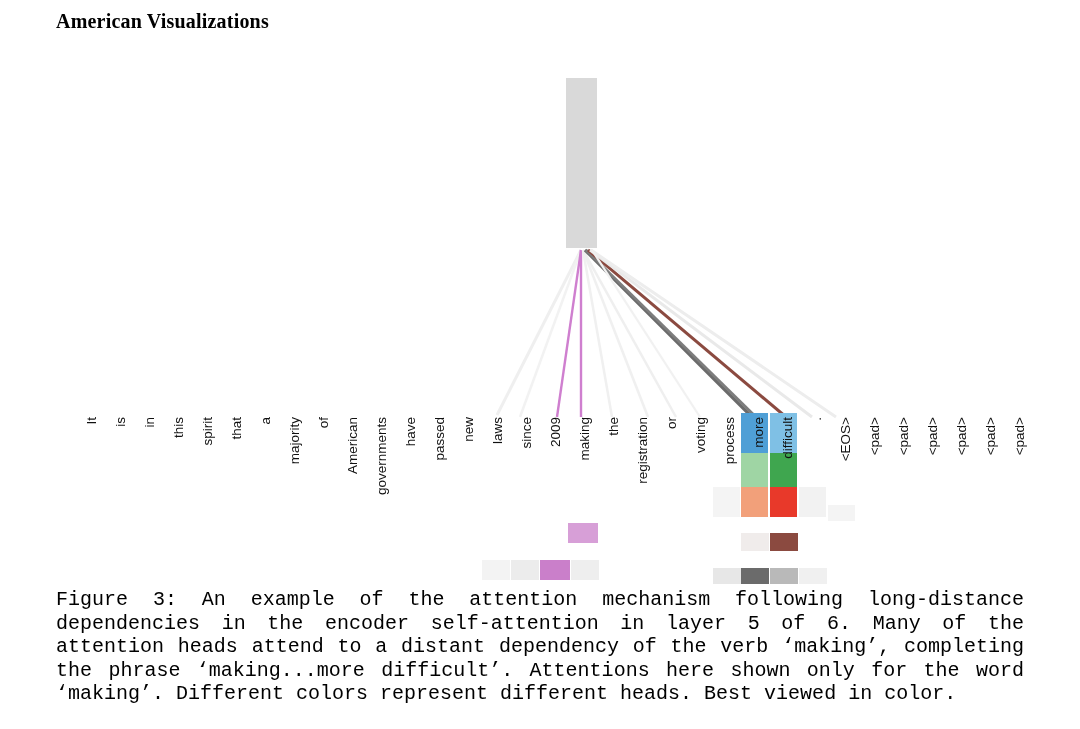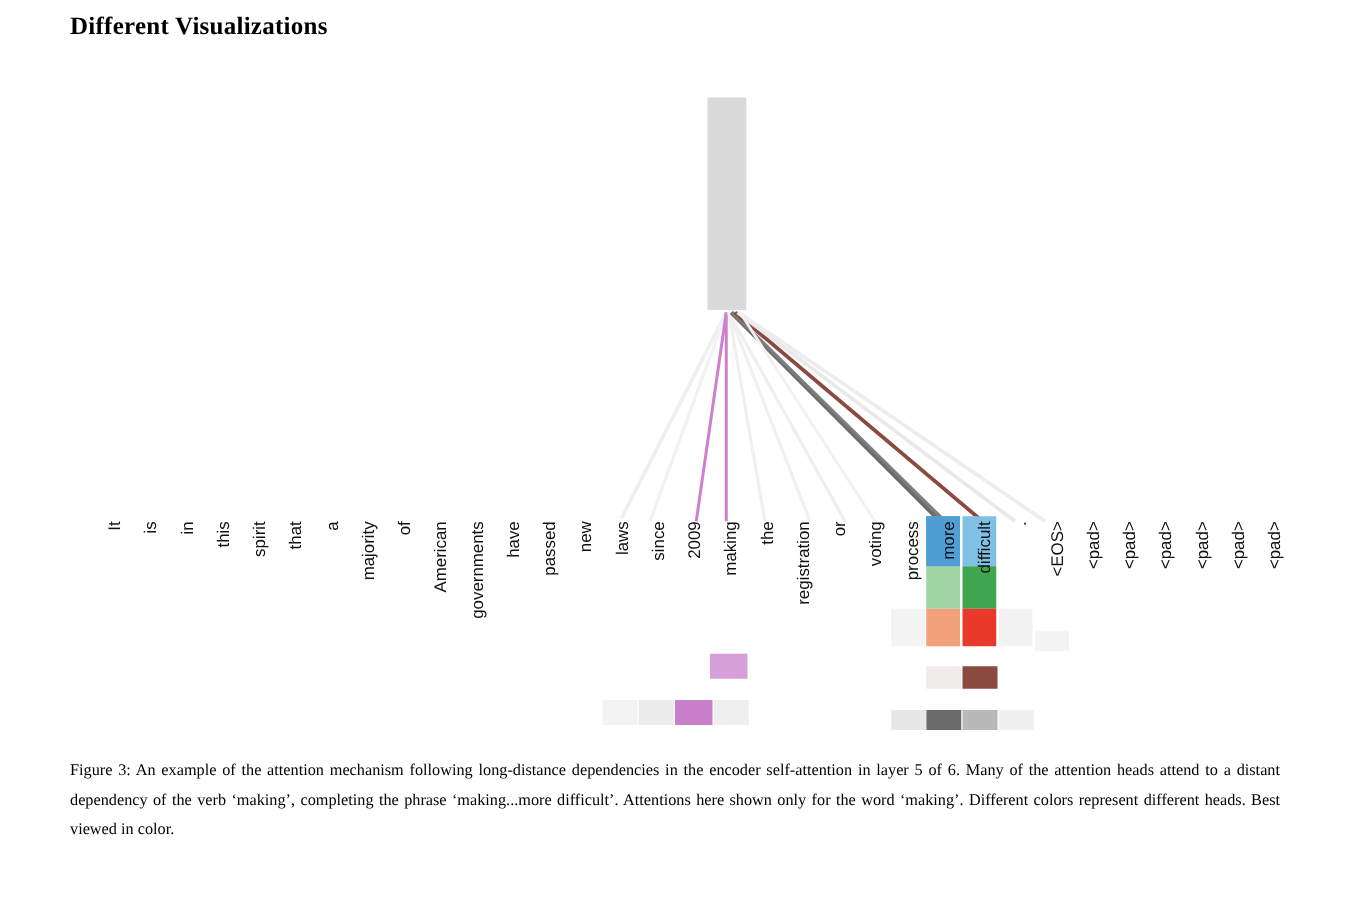--- a/index.html
+++ b/index.html
@@ -56,45 +56,44 @@
     color: #111111;
   }
   .cellbox {
     position: absolute;
   }
   #caption {
     position: absolute;
     left: 56px;
     top: 588px;
     width: 968px;
-    font-family: Liberation Serif, serif;
-    font-size: 13px;
+    font-family: Liberation Mono, monospace;
+    font-size: 20px;
     line-height: 23.5px;
     text-align: justify;
-    margin-top: 16px;
   }
   svg#lines {
     position: absolute;
     left: 0;
     top: 0;
     width: 1080px;
     height: 520px;
     pointer-events: none;
   }
   .hl-top {
     position: absolute;
     background: #d9d9d9;
   }
 </style>
 </head>
 <body>
 
 <div id="page">
 
-  <div id="section-title">Different Visualizations</div>
+  <div id="section-title">American Visualizations</div>
 
   <div id="figure">
 
     <div class="hl-top" style="left:566px; top:23px; width:31px; height:170px;"></div>
 
     <svg id="lines" viewBox="0 0 1080 520">
 
       <line x1="581" y1="195" x2="497" y2="360" stroke="#efefef" stroke-width="3"></line>
       <line x1="581" y1="195" x2="520" y2="362" stroke="#f2f2f2" stroke-width="2.5"></line>
 

